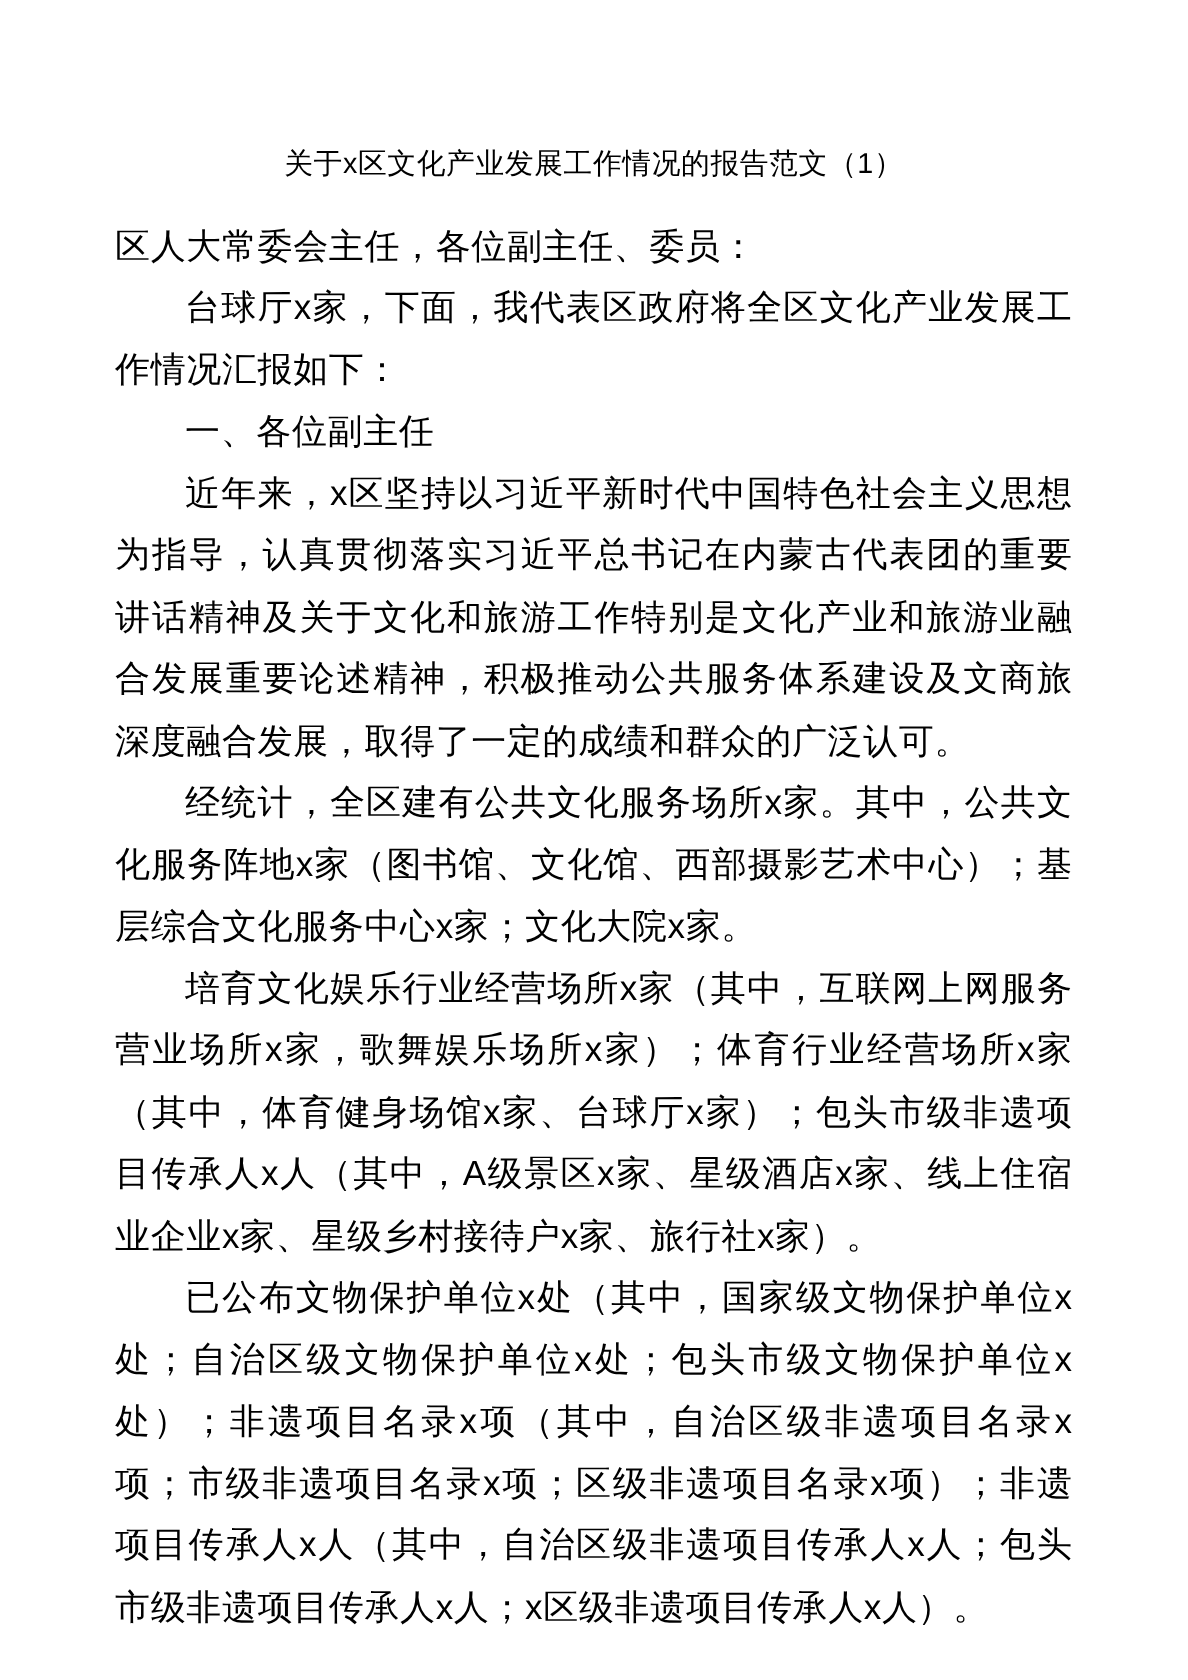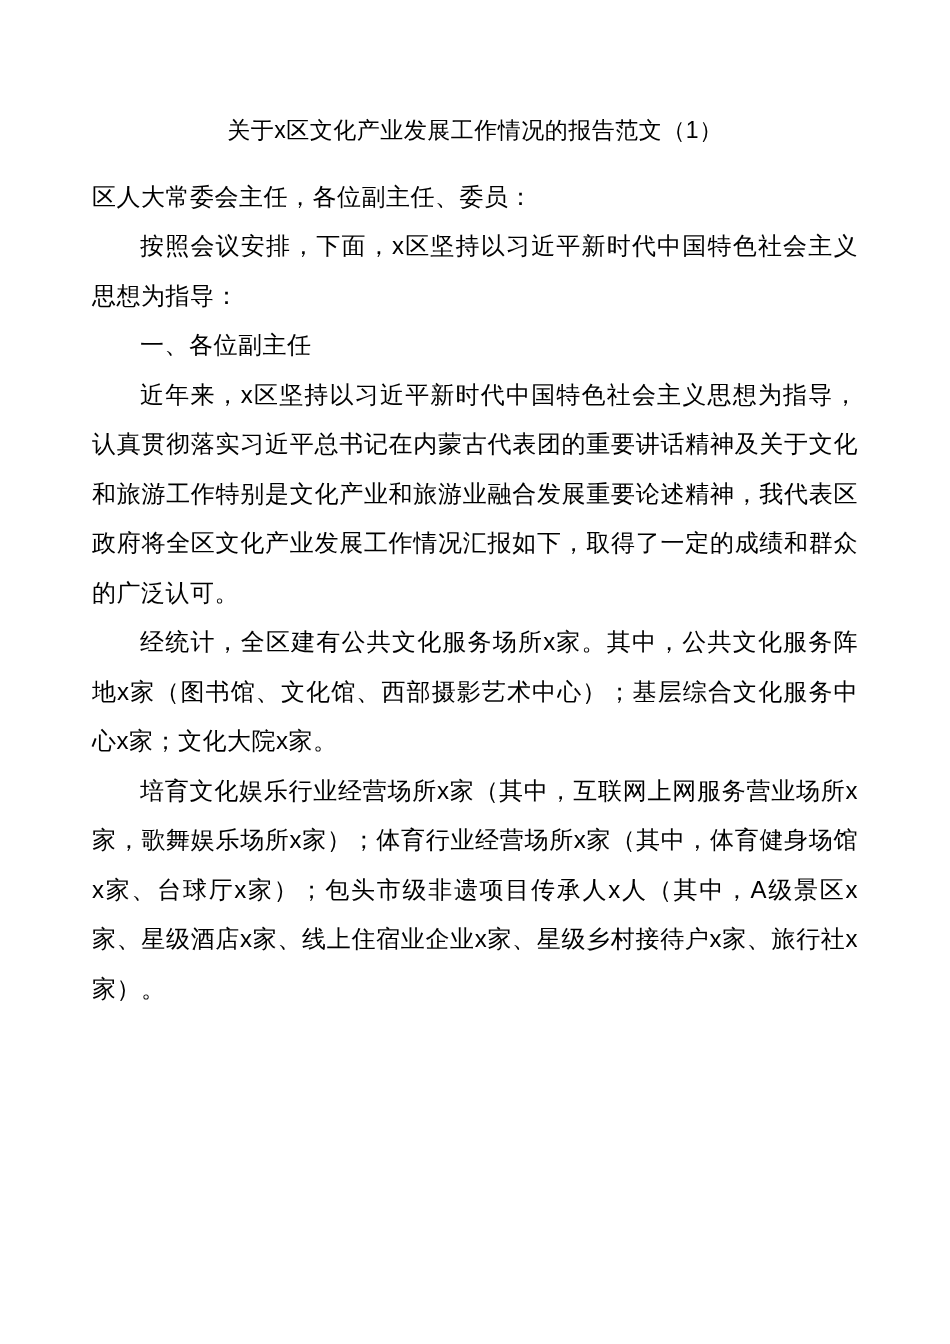--- a/index.html
+++ b/index.html
@@ -21,37 +21,38 @@
   }
   .doc-title {
     font-size: 23px;
     font-weight: 400;
     text-align: center;
     line-height: 49.5px;
     margin-bottom: 16px;
     letter-spacing: 0.5px;
   }
   .doc-body p {
-    font-size: 24px;
+    font-size: 28px;
     line-height: 49.5px;
     text-align: justify;
     text-justify: inter-ideograph;
     letter-spacing: 0.5px;
     word-break: break-all;
   }
   .doc-body p.indent {
     text-indent: 2em;
   }
 </style>
 </head>
 <body>
 
 <div class="page">
   <h1 class="doc-title">关于x区文化产业发展工作情况的报告范文（1）</h1>
   <div class="doc-body" id="doc-body">
       <p class="">区人大常委会主任，各位副主任、委员：</p>
-      <p class="indent">按照会议安排，下面，x区坚持以习近平新时代中国特色社会主义思想为指导：</p>
+      <p class="indent">台球厅x家，下面，我代表区政府将全区文化产业发展工作情况汇报如下：</p>
       <p class="indent">一、各位副主任</p>
-      <p class="indent">近年来，x区坚持以习近平新时代中国特色社会主义思想为指导，认真贯彻落实习近平总书记在内蒙古代表团的重要讲话精神及关于文化和旅游工作特别是文化产业和旅游业融合发展重要论述精神，我代表区政府将全区文化产业发展工作情况汇报如下，取得了一定的成绩和群众的广泛认可。</p>
+      <p class="indent">近年来，x区坚持以习近平新时代中国特色社会主义思想为指导，认真贯彻落实习近平总书记在内蒙古代表团的重要讲话精神及关于文化和旅游工作特别是文化产业和旅游业融合发展重要论述精神，积极推动公共服务体系建设及文商旅深度融合发展，取得了一定的成绩和群众的广泛认可。</p>
       <p class="indent">经统计，全区建有公共文化服务场所x家。其中，公共文化服务阵地x家（图书馆、文化馆、西部摄影艺术中心）；基层综合文化服务中心x家；文化大院x家。</p>
       <p class="indent">培育文化娱乐行业经营场所x家（其中，互联网上网服务营业场所x家，歌舞娱乐场所x家）；体育行业经营场所x家（其中，体育健身场馆x家、台球厅x家）；包头市级非遗项目传承人x人（其中，A级景区x家、星级酒店x家、线上住宿业企业x家、星级乡村接待户x家、旅行社x家）。</p>
+      <p class="indent">已公布文物保护单位x处（其中，国家级文物保护单位x处；自治区级文物保护单位x处；包头市级文物保护单位x处）；非遗项目名录x项（其中，自治区级非遗项目名录x项；市级非遗项目名录x项；区级非遗项目名录x项）；非遗项目传承人x人（其中，自治区级非遗项目传承人x人；包头市级非遗项目传承人x人；x区级非遗项目传承人x人）。</p>
     </div>
 </div>
 
 </body></html>

